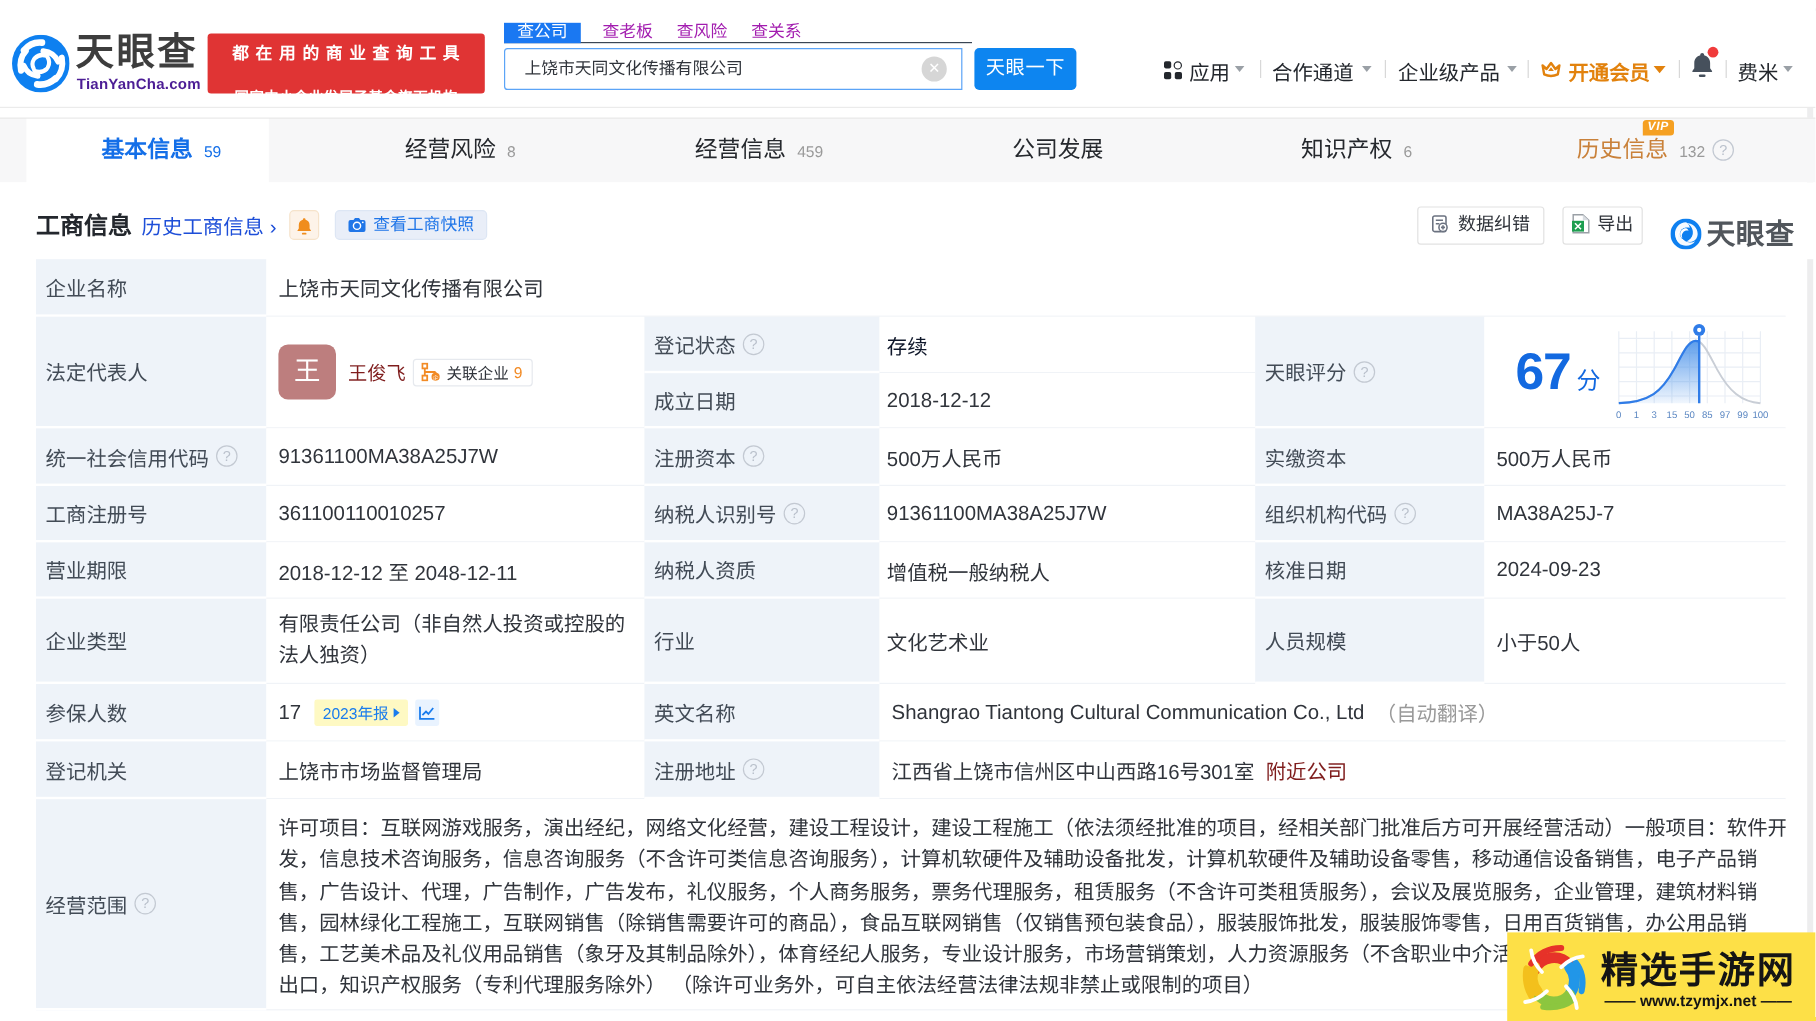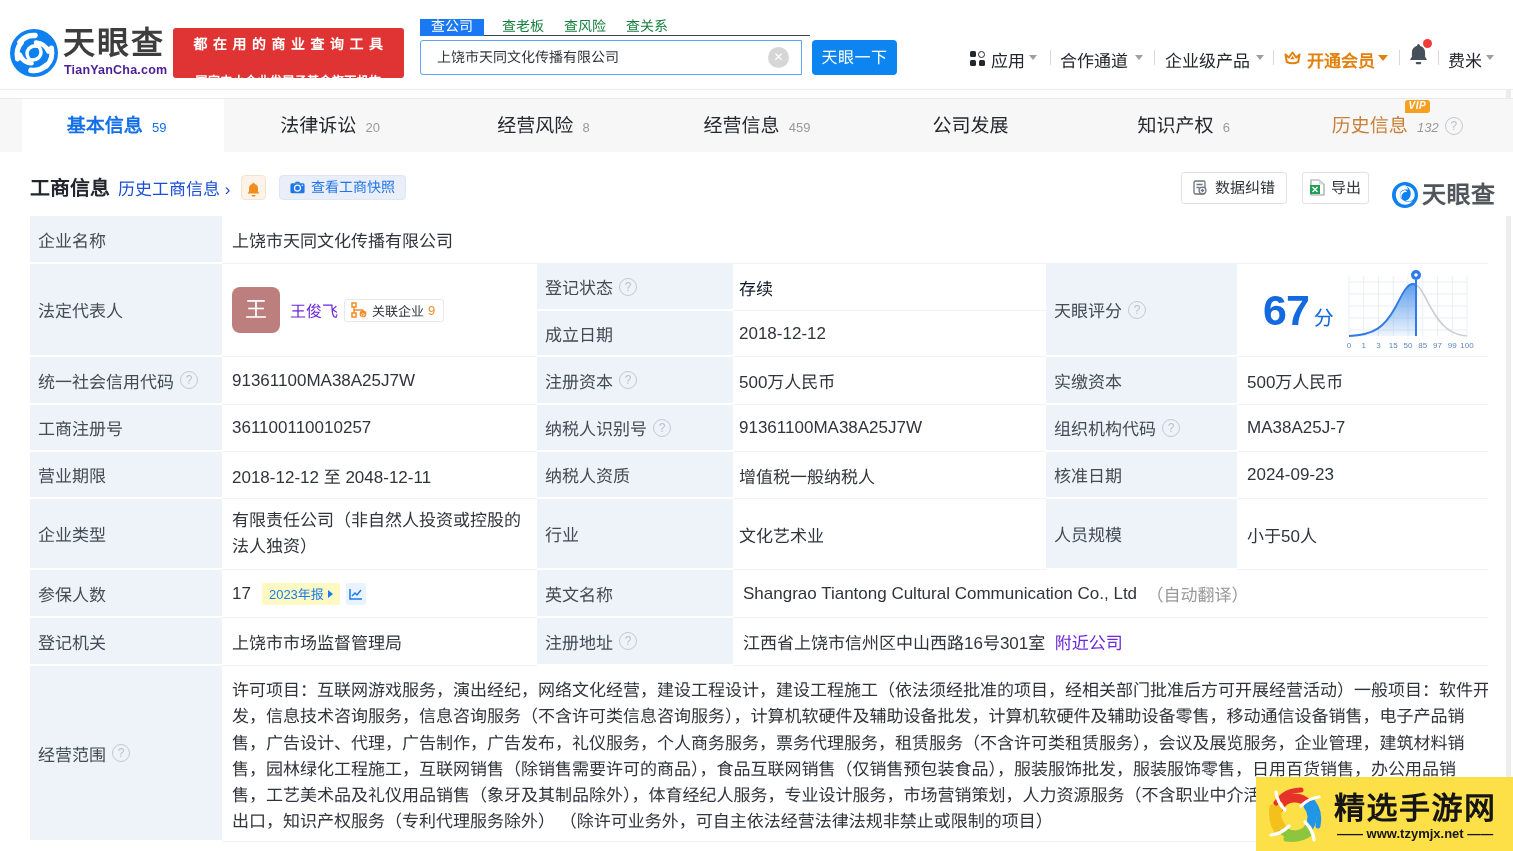--- a/index.html
+++ b/index.html
@@ -13,21 +13,21 @@
 #header { position:absolute; left:0; top:0; width:1513px; height:90px; background:#fff; border-bottom:1px solid #ebebeb; }
 #logo { position:absolute; left:10px; top:29px; width:48px; height:48px; }
 #logoname { position:absolute; left:63px; top:27px; font-size:32px; font-weight:bold; color:#3d3d3d; letter-spacing:2px; line-height:32px; }
 #logosub { position:absolute; left:64px; top:64px; font-size:12.5px; font-weight:bold; color:#4c1d95; letter-spacing:0.2px; line-height:13px; }
 #redbox { position:absolute; left:173px; top:28px; width:231px; height:50px; background:#e03434; border-radius:3px; color:#fff; text-align:center; padding-top:5px; }
 #redbox .l1 { font-size:14px; font-weight:bold; letter-spacing:5.5px; margin-left:5px; }
 #redbox .l2 { font-size:12px; margin-top:18px; letter-spacing:0.4px;font-weight:bold; }
 
 
 #searchtabs { position:absolute; left:420px; top:19px; width:390px; height:17px; border-bottom:1px solid #3a4654; }
-#searchtabs .st { display:inline-block; font-size:14px; color:#15803d; padding:0 10px; height:17px; line-height:15px; vertical-align:top;}
+#searchtabs .st { display:inline-block; font-size:14px; color:#a21caf; padding:0 10px; height:17px; line-height:15px; vertical-align:top;}
 #searchtabs .st.on { background:#1a78f2; color:#fff; margin-right:8px; padding:0 11px;}
 #searchinput { position:absolute; left:420px; top:40px; width:382px; height:35px; border:1px solid #5ba4f7; border-radius:3px 0 0 3px; background:#fff; font-size:14px; color:#30343b; line-height:33px; padding-left:16px; }
 #clearx { position:absolute; left:768px; top:47px; width:21px; height:21px; border-radius:50%; background:#d6d6d6; color:#fff; text-align:center; line-height:21px; font-size:12px; }
 #searchbtn { position:absolute; left:812px; top:40px; width:85px; height:35px; background:#0d85f0; border-radius:4px; color:#fff; font-size:16px; text-align:center; line-height:35px; letter-spacing:0.5px;}
 
 
 #nav { position:absolute; left:0; top:47px; height:26px; font-size:17px; color:#23272d; white-space:nowrap; }
 #nav .sep { width:1px; height:15px; background:#d8d8d8; top:3px; }
 #nav .caret { width:0; height:0; border-left:4.5px solid transparent; border-right:4.5px solid transparent; border-top:5.5px solid #9aa0a6; top:8px; }
 #nav .caret2 { width:0; height:0; border-left:5px solid transparent; border-right:5px solid transparent; border-top:6px solid #e2820d; top:8px; }
@@ -42,21 +42,21 @@
 #reddot { position:absolute; right:-3px; top:-4px; width:9px; height:9px; background:#f03b3b; border-radius:50%; }
 
 
 #tabstrip { position:absolute; left:0; top:98px; width:1513px; height:54px; background:#f7f7f8; border-top:1px solid #e9e9e9; }
 #tabstrip .tabs { position:absolute; left:10px; top:0; width:1494px; height:54px; display:flex; }
 #tabstrip .tab { flex:1 1 0; text-align:center; line-height:53px; font-size:19px; color:#25282d; white-space:nowrap; }
 #tabstrip .tab .cnt { font-size:13px; color:#9a9a9a; margin-left:4px; }
 #tabstrip .tab.active { color:#146fe8; font-weight:bold; position:relative; z-index:1; }
 #tabstrip .tab.active .cnt { color:#146fe8; font-weight:normal; }
 #tabstrip .tab.hist { color:#c9813a; position:relative; }
-#tabstrip .tab.hist .cnt { color:#9a9a9a;font-style:italic; }
+#tabstrip .tab.hist .cnt { color:#9a9a9a; }
 .vipbadge { position:absolute; display:inline-block; background:#f5a022; color:#fff; font-size:11px; font-weight:bold; font-style:italic; border-radius:3px 3px 3px 0; line-height:13px; padding:0 4px; left:114px; top:1px; letter-spacing:0.5px; font-size:10px; line-height:12.5px; }
 .qmark { display:inline-block; width:18px; height:18px; border:1px solid #c3c9d2; border-radius:50%; color:#b9c0cb; font-size:12px; line-height:16px; text-align:center; vertical-align:2px; margin-left:6px; font-weight:normal;}
 
 
 #secbar { position:absolute; left:0; top:152px; width:1513px; height:64px; background:#fff; }
 #secbar .h1 { position:absolute; left:30px; top:20px; font-size:20px; font-weight:bold; color:#23272d; }
 #secbar .hist { position:absolute; left:118px; top:23px; font-size:17px; color:#1d4ed8; }
 #secbar .bellbox { position:absolute; left:241px; top:23px; width:25px; height:25px; background:#fdf3e9; border:1px solid #f6e3cb; border-radius:4px; text-align:center; line-height:27px; }
 #secbar .snapbtn { position:absolute; left:279px; top:23px; height:25px; background:#e9eef8; border:1px solid #dde6f4; border-radius:4px; font-size:14px; color:#2076e8; line-height:23px; padding:0 10px; display:inline-flex; align-items:center; }
 #secbar .btn { position:absolute; height:32px; border:1px solid #e2e2e2; border-radius:3px; background:#fff; font-size:15px; color:#30343b; line-height:30px; text-align:center; }
@@ -68,21 +68,21 @@
 .cell { box-sizing:border-box; padding-left:10px; display:flex; align-items:center; font-size:17px; color:#30343b; }
 .lb { padding-left:8px; }
 .c4.vl { padding-left:6px; }
 .lb { background:#eef3f9; border-bottom:2px solid #fff; color:#424b56; }
 .vl { background:#fff; border-bottom:1px solid #f0f3f7; }
 .c1 { width:192px; } .c2 { width:315px; } .c3 { width:196px; }
 .c4 { width:313px; } .c5 { width:191px; } .c6 { width:251px; }
 .cspan5 { width:1266px; }
 .cspan3 { width:755px; }
 .green { color:#0f172a; }
-.link { color:#6d28d9; }
+.link { color:#7f1d1d; }
 .gray { color:#999; }
 
 #avatar { display:inline-block; width:48px; height:46px; background:#bd7e7e; border-radius:8px; color:#fff; font-size:22px; text-align:center; line-height:46px; flex:none; }
 #relbadge { display:inline-flex; align-items:center; border:1px solid #e6e9ee; border-radius:3px; height:23px; padding:0 8px 0 6px; margin-left:6px; font-size:13px; color:#30343b; background:#fff; }
 #score { font-size:43px; font-weight:bold; color:#1369e0; letter-spacing:-1px; margin-left:16px; white-space:nowrap; flex:none; }
 #fen { font-size:20px; font-weight:normal; letter-spacing:0; margin-left:5px; color:#1369e0; }
 #scorechart { margin-left:11px; margin-top:-2px; flex:none; }
 .nbadge { display:inline-flex; align-items:center; background:#fef9c3; border-radius:2px; height:22px; padding:0 7px; font-size:13px; color:#1a7ced; margin-left:11px; }
 .nbadge .tri { display:inline-block; width:0; height:0; border-top:4px solid transparent; border-bottom:4px solid transparent; border-left:5px solid #1a7ced; margin-left:4px; }
 .cbadge { display:inline-flex; align-items:center; justify-content:center; background:#e9f3ff; border-radius:2px; width:20px; height:22px; margin-left:6px; }
@@ -159,21 +159,20 @@
     <span class="sep abs" style="left:1438px;"></span>
     <span class="abs" style="left:1448px;">费米</span>
     <span class="caret abs" style="left:1486px;"></span>
   </div>
 </div>
 
 <div id="tabstrip">
   <div style="position:absolute;left:22px;top:0;width:202px;height:54px;background:#fff;"></div>
   <div class="tabs">
     <div class="tab active">基本信息 <span class="cnt">59</span></div>
-    <div class="tab">法律诉讼 <span class="cnt">20</span></div>
     <div class="tab">经营风险 <span class="cnt">8</span></div>
     <div class="tab">经营信息 <span class="cnt">459</span></div>
     <div class="tab">公司发展</div>
     <div class="tab">知识产权 <span class="cnt">6</span></div>
     <div class="tab hist">历史信息 <span class="cnt">132</span><span class="qmark">?</span><span class="vipbadge">VIP</span></div>
   </div>
 </div>
 
 <div id="secbar">
   <span class="h1">工商信息</span>

